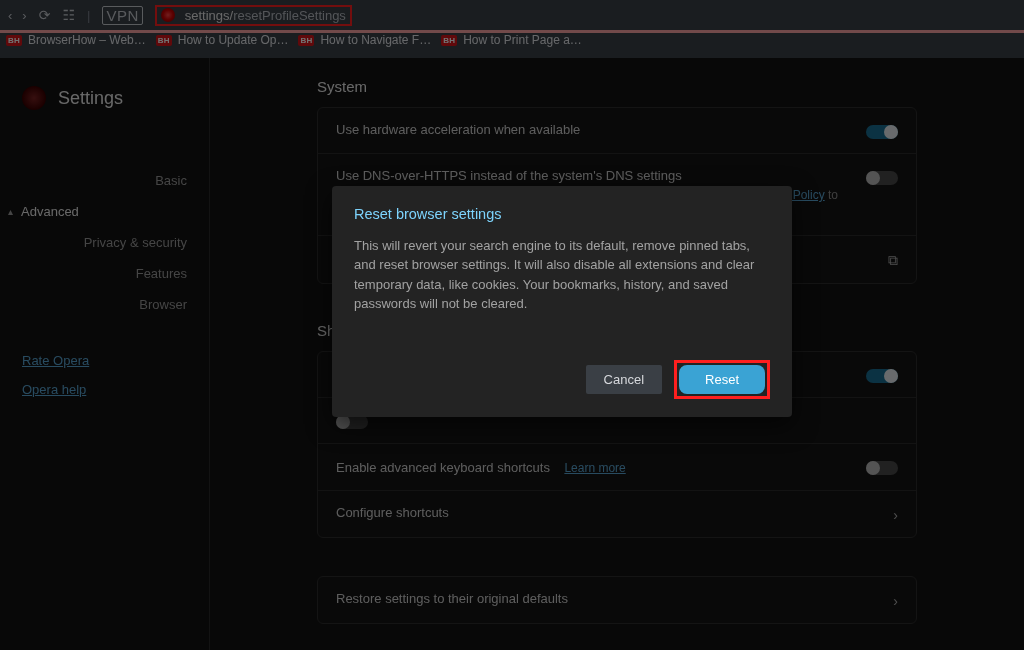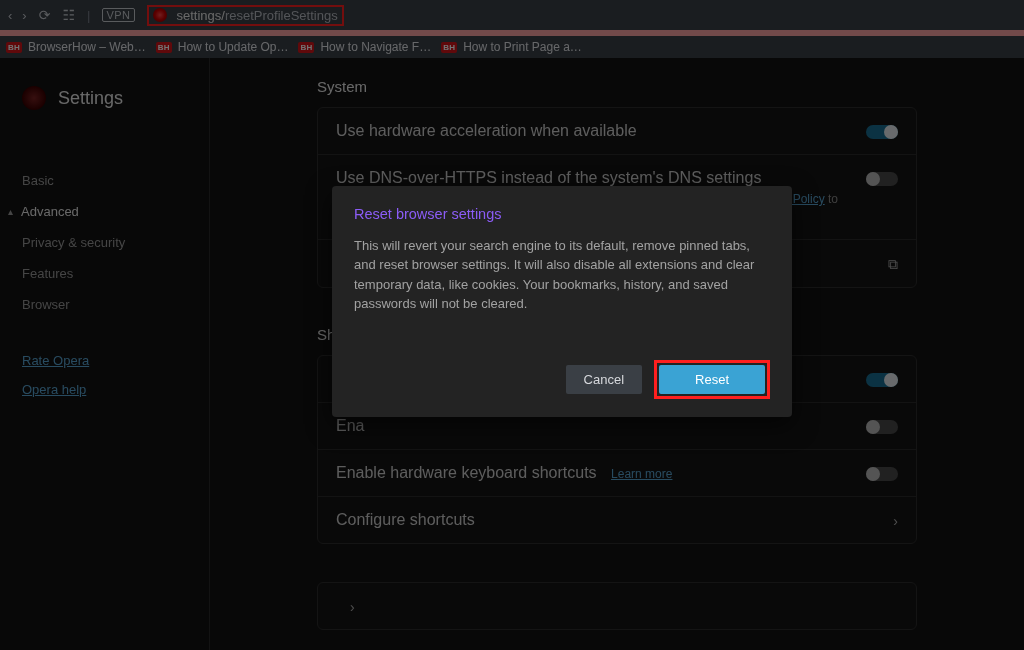--- a/index.html
+++ b/index.html
@@ -20,43 +20,43 @@
     padding: 0 8px;
     gap: 12px;
     color: #c5c9cf;
     font-size: 13px;
   }
   .nav-arrows { display: flex; gap: 10px; }
   .nav-arrow { cursor: default; }
   .toolbar-icon { font-size: 14px; cursor: default; }
   .speed-dial { font-size: 14px; }
   .toolbar-sep { color: #7a808a; }
-  .vpn-badge { font-size: 11px; letter-spacing: 0.5px; border: 1px solid #c5c9cf; border-radius: 2px; padding: 0 3px; }
+  .vpn-badge { font-size: 15px; letter-spacing: 0.5px; border: 1px solid #c5c9cf; border-radius: 2px; padding: 0 3px; }
   .opera-icon {
     width: 14px; height: 14px; border-radius: 50%;
     background: radial-gradient(circle at 50% 50%, #ff4444 0%, #cc0000 50%, #7a0000 100%);
     display: inline-block;
   }
   .url-area {
     display: flex; align-items: center; gap: 10px;
     border: 2px solid #ff1f1f;
     padding: 1px 4px;
   }
   .url-text span.gray { color: #b8bcc3; }
   .url-text span.bright { color: #e6e6e6; }
   .bookmarks {
     height: 28px;
     background: #3a4048;
     display: flex;
-    align-items: center;
+    align-items: flex-start;
     gap: 10px;
     padding: 0 6px;
     font-size: 12px;
     color: #e2e4e8;
-    border-top: 6px solid #fca5a5;
+    border-top: 3px solid #fca5a5;
   }
   .bm { display: flex; align-items: center; gap: 6px; cursor: default; }
   .bh-badge {
     background: #d4151a; color: #fff; font-size: 8px; font-weight: bold;
     padding: 1px 2px; border-radius: 2px; letter-spacing: 0.2px;
   }
   .app {
     display: flex;
     height: calc(650px - 58px);
     background: #121212;
@@ -70,20 +70,21 @@
   .brand-icon {
     width: 24px; height: 24px; border-radius: 50%;
     background: radial-gradient(circle at 50% 50%, #7a2222 0%, #3a0000 70%);
   }
   .brand-title { font-size: 18px; color: #e6e6e6; font-weight: 400; }
   .nav-item {
     font-size: 13px;
     color: #9a9a9a;
     padding: 8px 0;
     cursor: default;
+    text-align: right;
   }
   .nav-item.selected { color: #e6e6e6; display: flex; align-items: center; gap: 8px; }
   .caret { font-size: 10px; color: #9a9a9a; margin-left: -14px; }
   .nav-sub { padding-left: 0; }
   .nav-link {
     font-size: 13px;
     color: #5aa6d4;
     text-decoration: underline;
     padding: 7px 0;
     cursor: default;
@@ -112,21 +113,21 @@
   }
   .row {
     padding: 14px 18px;
     display: flex;
     align-items: flex-start;
     justify-content: space-between;
     border-bottom: 1px solid #2a2a2a;
   }
   .row:last-child { border-bottom: none; }
   .row-text { flex: 1; }
-  .row-label { font-size: 16px; color: #cfcfcf; }
+  .row-label { font-size: 13px; color: #cfcfcf; }
   .row-sub { font-size: 12px; color: #8a8a8a; margin-top: 4px; line-height: 1.4; }
   .row-link { color: #5aa6d4; text-decoration: underline; }
   .row-link-inline { color: #5aa6d4; text-decoration: underline; margin-left: 10px; font-size: 12px; }
   .toggle {
     width: 32px; height: 14px; border-radius: 10px;
     position: relative; margin-top: 3px;
     flex-shrink: 0;
   }
   .toggle.on { background: #1a7094; }
   .toggle.off { background: #4a4a4a; }
@@ -152,43 +153,43 @@
   .dialog {
     width: 460px;
     background: #232323;
     border-radius: 4px;
     padding: 20px 22px 18px;
     box-shadow: 0 8px 24px rgba(0,0,0,0.6);
     pointer-events: auto;
     position: relative;
     top: -24px; left: 50px;
   }
-  .dialog-title { font-size: 14.5px; color: #8b5cf6; margin-bottom: 14px; }
+  .dialog-title { font-size: 14.5px; color: #7dd3fc; margin-bottom: 14px; }
   .dialog-body { font-size: 13px; color: #a2a2a2; line-height: 1.5; margin-bottom: 46px; }
   .dialog-actions { display: flex; justify-content: flex-end; gap: 12px; align-items: center; }
   .btn-cancel {
     background: #3a3f45;
     color: #d6d8dc;
     border: none;
     padding: 7px 18px;
     font-size: 13px;
     border-radius: 2px;
     margin-left: 38px;
   }
   .reset-wrap {
     border: 3px solid #ff1f1f;
     padding: 2px;
   }
   .btn-reset {
     background: #3aa3d4;
     color: #fff;
     border: none;
-    padding: 7px 36px;
-    font-size: 13px;
-    border-radius: 2px;
+    padding: 7px 26px;
+    font-size: 13px;
+    border-radius: 8px;
   }
 </style>
 </head>
 <body>
 
 <div class="toolbar">
   <div class="nav-arrows">
     <span class="nav-arrow">‹</span>
     <span class="nav-arrow">›</span>
   </div>
@@ -286,46 +287,46 @@
       <div class="card">
         <div class="row">
           <div class="row-text">
               <div class="row-label">Enable</div>
             </div>
           <div class="toggle on">
               <div class="knob"></div>
             </div>
         </div>
         <div class="row">
-          <div class="row-text">
-              <div class="row-label">Ena</div>
-            </div>
           <div class="toggle off">
               <div class="knob"></div>
             </div>
         </div>
         <div class="row">
           <div class="row-text">
-            <span class="row-label">Enable hardware keyboard shortcuts</span>
+            <span class="row-label">Enable advanced keyboard shortcuts</span>
             <span class="row-link-inline">Learn more</span>
           </div>
           <div class="toggle off">
               <div class="knob"></div>
             </div>
         </div>
         <div class="row row-clickable">
           <div class="row-text">
               <div class="row-label">Configure shortcuts</div>
             </div>
           <span class="arrow-right">›</span>
         </div>
       </div>
 
       <div class="card">
         <div class="row row-clickable">
+          <div class="row-text">
+              <div class="row-label">Restore settings to their original defaults</div>
+            </div>
           <span class="arrow-right">›</span>
         </div>
       </div>
     </div>
   </div>
 </div>
 
 <div class="overlay">
   <div class="dialog">
     <div class="dialog-title">Reset browser settings</div>

